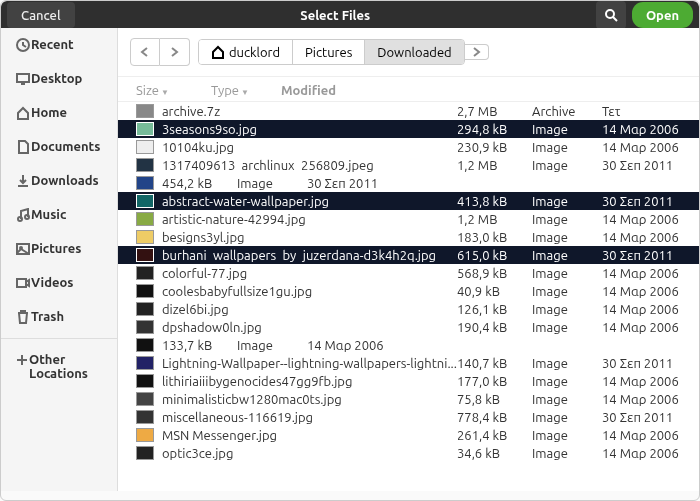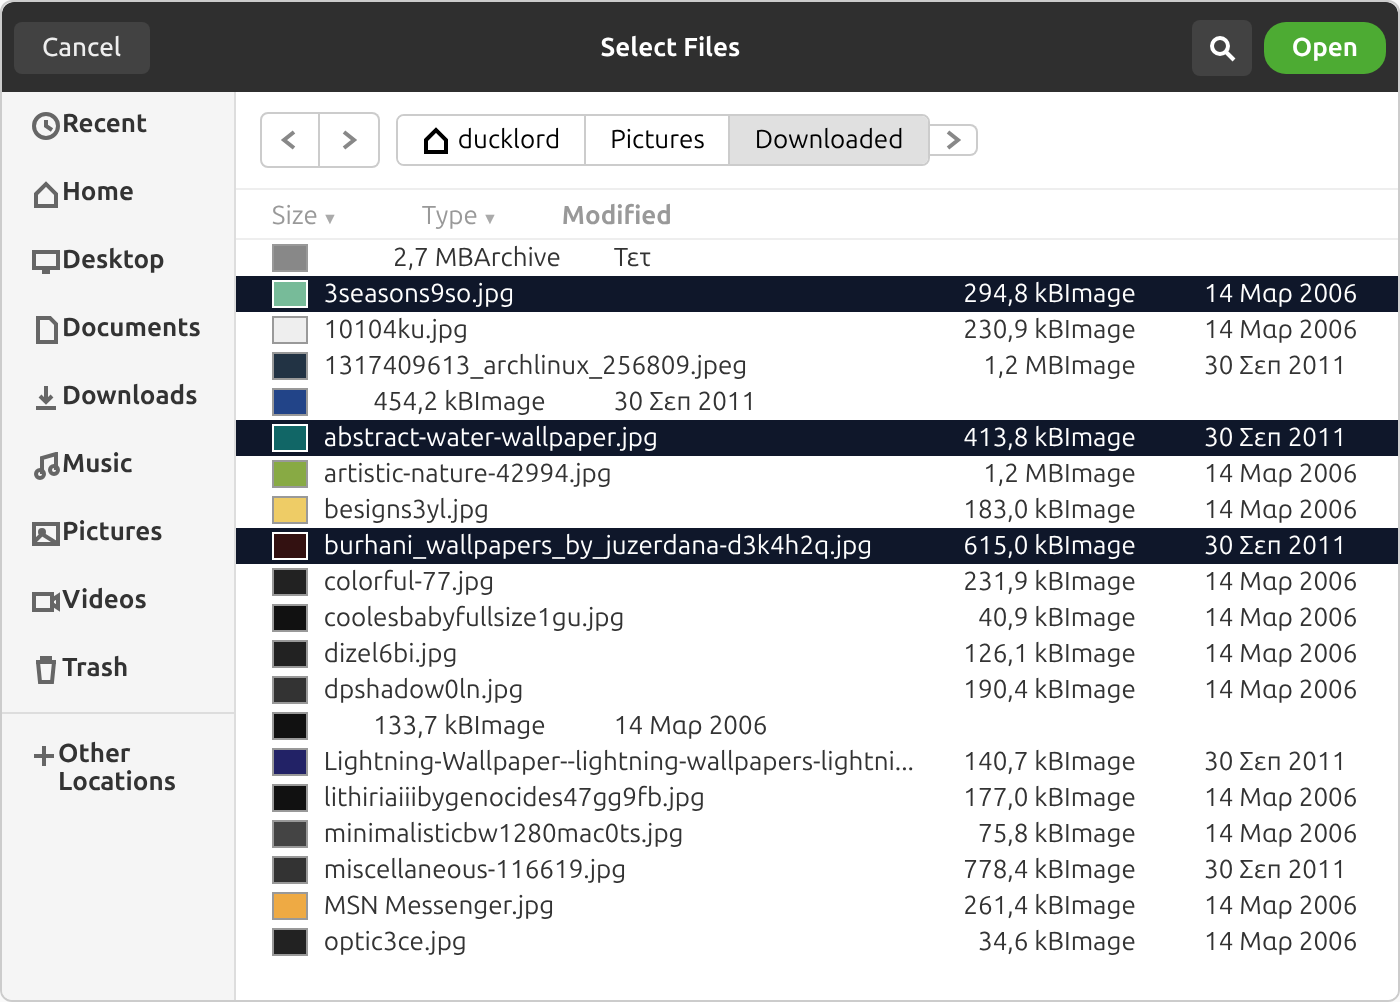--- a/index.html
+++ b/index.html
@@ -1,17 +1,17 @@
 <!DOCTYPE html>
 <html><head>
 <meta charset="utf-8">
 <style>
 * { margin:0; padding:0; box-sizing:border-box; font-family:"Ubuntu",-apple-system,sans-serif; font-size:13px; }
 body { background:#fafafa; width:700px; height:501px; overflow:hidden; border-radius:6px; border:1px solid #ccc; }
-.header { background:#2f2f2f; color:#fff; height:45px; display:flex; align-items:center; padding:0 6px; border-radius:6px 6px 0 0; }
+.header { background:#2f2f2f; color:#fff; height:27px; display:flex; align-items:center; padding:0 6px; border-radius:6px 6px 0 0; }
 .hbtn { padding:6px 14px; border-radius:4px; font-weight:500; cursor:pointer; }
 .cancel { background:#424242; color:#eee; }
 .title { flex:1; text-align:center; font-weight:600; }
 .search { background:#424242; width:30px; height:28px; border-radius:4px; display:flex; align-items:center; justify-content:center; }
 .open { background:#4dab33; color:#fff; margin-left:6px; font-weight:600;border-radius:11px; }
 .body { display:flex; height:463px; }
 .sidebar { width:142px; background:#f5f5f5; border-right:1px solid #ddd; overflow-y:auto; }
 .sitem { display:flex; align-items:flex-start; gap:0; padding:9px 14px; color:#333; cursor:pointer;font-weight:bold; }
 .sitem .ico { width:16px; height:16px; color:#666; display:flex; align-items:center; justify-content:center; }
 .sep { height:1px; background:#ddd; margin:4px 0; }
@@ -29,21 +29,21 @@
 .cols .cs { width:75px; }
 .cols .ct { width:70px; }
 .cols .cm { width:85px;font-weight:bold; }
 .tri { font-size:8px; margin-left:2px; color:#aaa; }
 .list { flex:1; overflow-y:auto; }
 .row { display:flex; align-items:center; padding:2px 12px 2px 18px; cursor:pointer; color:#333; }
 .row.sel { background:#0f172a; color:#fff; }
 .row .th { width:18px; height:14px; margin-right:8px; border:1px solid #999; background:#ddd; font-size:8px; display:flex; align-items:center; justify-content:center; overflow:hidden; flex-shrink:0; }
 .row.sel .th { border-color:#fff; }
 .row .fn { flex:1; white-space:nowrap; overflow:hidden; text-overflow:ellipsis; }
-.row .fs { width:75px;text-align:right; }
+.row .fs { width:75px; }
 .row .ft { width:70px; }
 .row .fm { width:85px; }
 svg { width:14px; height:14px; fill:none; stroke:currentColor; stroke-width:2; }
 </style>
 </head>
 <body>
 
 <div class="header">
   <div class="hbtn cancel">Cancel</div>
   <div class="title">Select Files</div>
@@ -63,33 +63,33 @@
           <svg>
             <circle cx="7" cy="7" r="6"></circle>
             <polyline points="7,4 7,7 10,9"></polyline>
           </svg>
         </span>
         <span>Recent</span>
       </div>
       <div class="sitem">
         <span class="ico">
           <svg>
-            <path d="M2 7l5-5 5 5v6H2z"></path>
-          </svg>
-        </span>
-        <span>Home</span>
-      </div>
-      <div class="sitem">
-        <span class="ico">
-          <svg>
             <rect x="1" y="2" width="12" height="8"></rect>
             <line x1="5" y1="12" x2="9" y2="12"></line>
           </svg>
         </span>
         <span>Desktop</span>
+      </div>
+      <div class="sitem">
+        <span class="ico">
+          <svg>
+            <path d="M2 7l5-5 5 5v6H2z"></path>
+          </svg>
+        </span>
+        <span>Home</span>
       </div>
       <div class="sitem">
         <span class="ico">
           <svg>
             <path d="M3 1h6l3 3v9H3z"></path>
           </svg>
         </span>
         <span>Documents</span>
       </div>
       <div class="sitem">
@@ -182,20 +182,21 @@
         </div>
     </div>
     <div class="cols">
       <div class="cs"><span>Size</span><span class="tri">▼</span></div>
       <div class="ct"><span>Type</span><span class="tri">▼</span></div>
       <div class="cm">Modified</div>
     </div>
     <div class="list" id="list">
         <div class="row">
           <span class="th" style="background:#888"></span>
+          <span class="fn">archive.7z</span>
           <span class="fs">2,7 MB</span>
           <span class="ft">Archive</span>
           <span class="fm">Τετ</span>
         </div>
         <div class="row sel">
           <span class="th" style="background:#7b9"></span>
           <span class="fn">3seasons9so.jpg</span>
           <span class="fs">294,8 kB</span>
           <span class="ft">Image</span>
           <span class="fm">14 Μαρ 2006</span>
@@ -244,21 +245,21 @@
         <div class="row sel">
           <span class="th" style="background:#311"></span>
           <span class="fn">burhani_wallpapers_by_juzerdana-d3k4h2q.jpg</span>
           <span class="fs">615,0 kB</span>
           <span class="ft">Image</span>
           <span class="fm">30 Σεπ 2011</span>
         </div>
         <div class="row">
           <span class="th" style="background:#222"></span>
           <span class="fn">colorful-77.jpg</span>
-          <span class="fs">231,9 kB</span>
+          <span class="fs">568,9 kB</span>
           <span class="ft">Image</span>
           <span class="fm">14 Μαρ 2006</span>
         </div>
         <div class="row">
           <span class="th" style="background:#111"></span>
           <span class="fn">coolesbabyfullsize1gu.jpg</span>
           <span class="fs">40,9 kB</span>
           <span class="ft">Image</span>
           <span class="fm">14 Μαρ 2006</span>
         </div>

